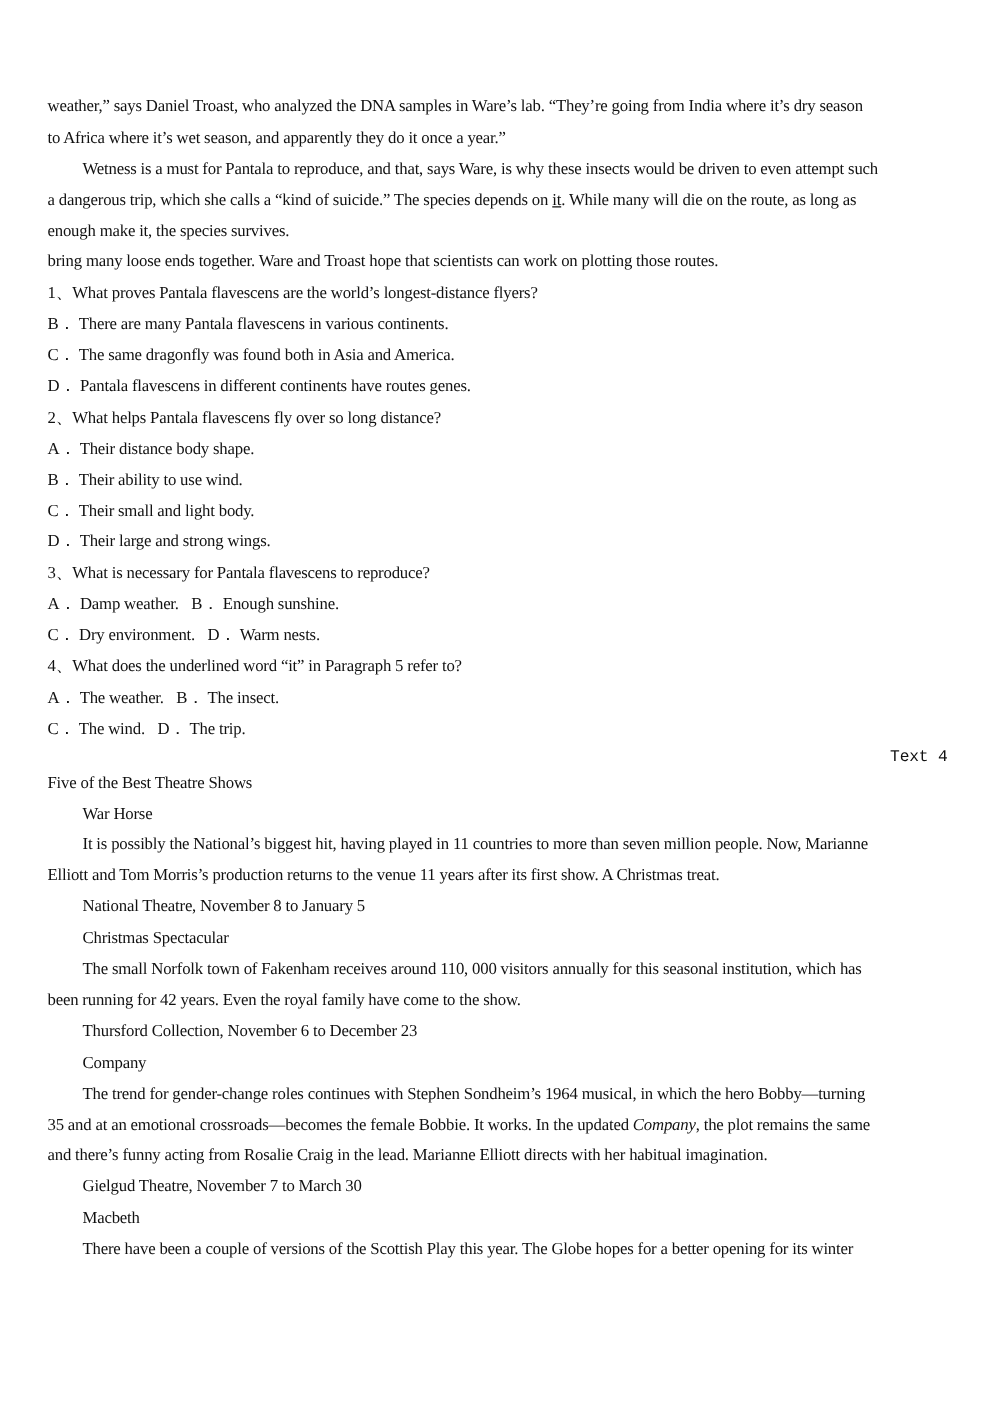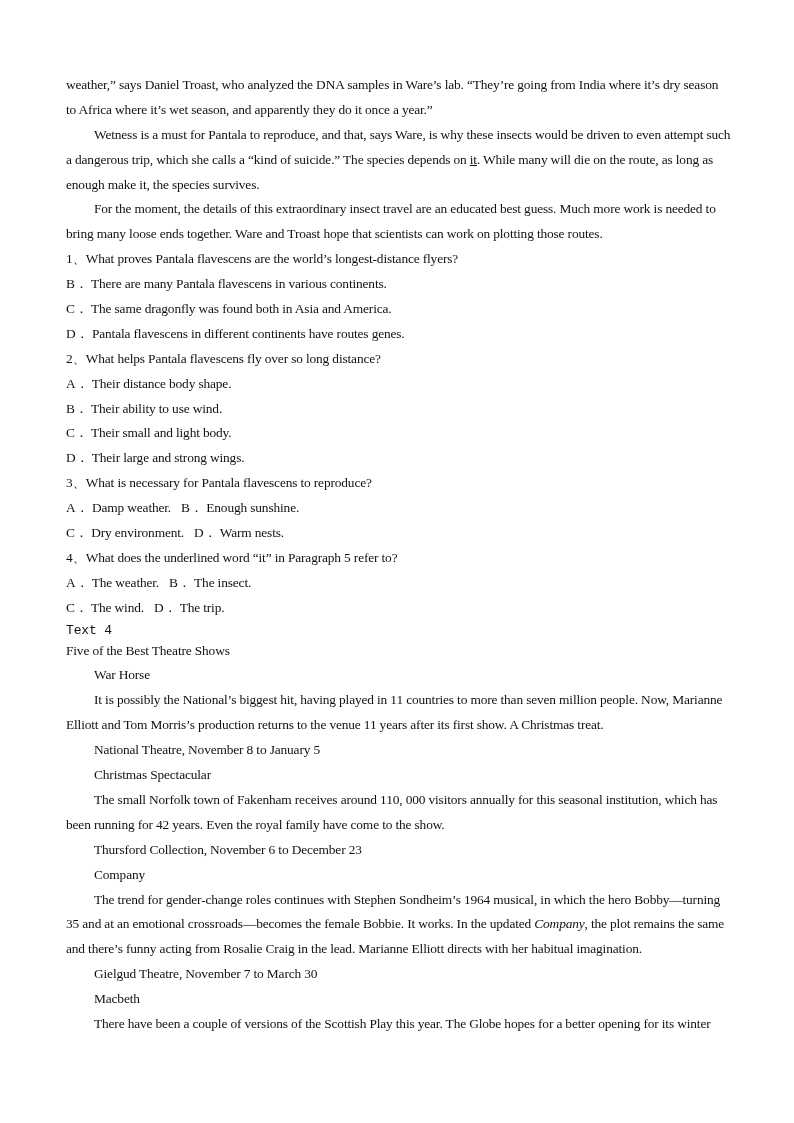--- a/index.html
+++ b/index.html
@@ -1,45 +1,43 @@
 <!DOCTYPE html>
 <html><head>
   <meta charset="utf-8">
   <style>
     html, body { margin: 0; padding: 0; background: #ffffff; }
     body { width: 794px; height: 1123px; position: relative; overflow: hidden; }
     .page {
       position: absolute; left: 38px; top: 73px; width: 720px;
       font-family: "Liberation Serif", serif; font-size: 13.4px; color: #111;
       letter-spacing: -0.15px;
-      margin-left: 28px;
     }
     .line { height: 24.9px; line-height: 24.9px; white-space: nowrap; }
     .indent { padding-left: 28px; }
     .title-center {
-      text-align: left; font-family: "Liberation Mono", monospace;
+      text-align: right; font-family: "Liberation Mono", monospace;
       font-size: 13px; height: 16px; line-height: 16px; margin-top: 2px;
     }
     .under { text-decoration: underline; }
     .opt-gap { display: inline-block; width: 10px; }
     i { font-style: italic; }
   </style>
 </head>
 <body>
 
 <div class="page">
 
   <div class="line">weather,” says Daniel Troast, who analyzed the DNA samples in Ware’s lab. “They’re going from India where it’s dry season</div>
   <div class="line">to Africa where it’s wet season, and apparently they do it once a year.”</div>
 
   <div class="line indent">Wetness is a must for Pantala to reproduce, and that, says Ware, is why these insects would be driven to even attempt such</div>
   <div class="line"><span>a dangerous trip, which she calls a “kind of suicide.” The species depends on </span><span class="under">it</span><span>. While many will die on the route, as long as</span></div>
   <div class="line">enough make it, the species survives.</div>
 
-  <div class="line indent">For the moment, the details of this extraordinary insect travel are an educated best guess. Much more work is needed to</div>
   <div class="line">bring many loose ends together. Ware and Troast hope that scientists can work on plotting those routes.</div>
 
   <div class="line">1、What proves Pantala flavescens are the world’s longest-distance flyers?</div>
   <div class="line">B． There are many Pantala flavescens in various continents.</div>
   <div class="line">C． The same dragonfly was found both in Asia and America.</div>
   <div class="line">D． Pantala flavescens in different continents have routes genes.</div>
 
   <div class="line">2、What helps Pantala flavescens fly over so long distance?</div>
   <div class="line">A． Their distance body shape.</div>
   <div class="line">B． Their ability to use wind.</div>

